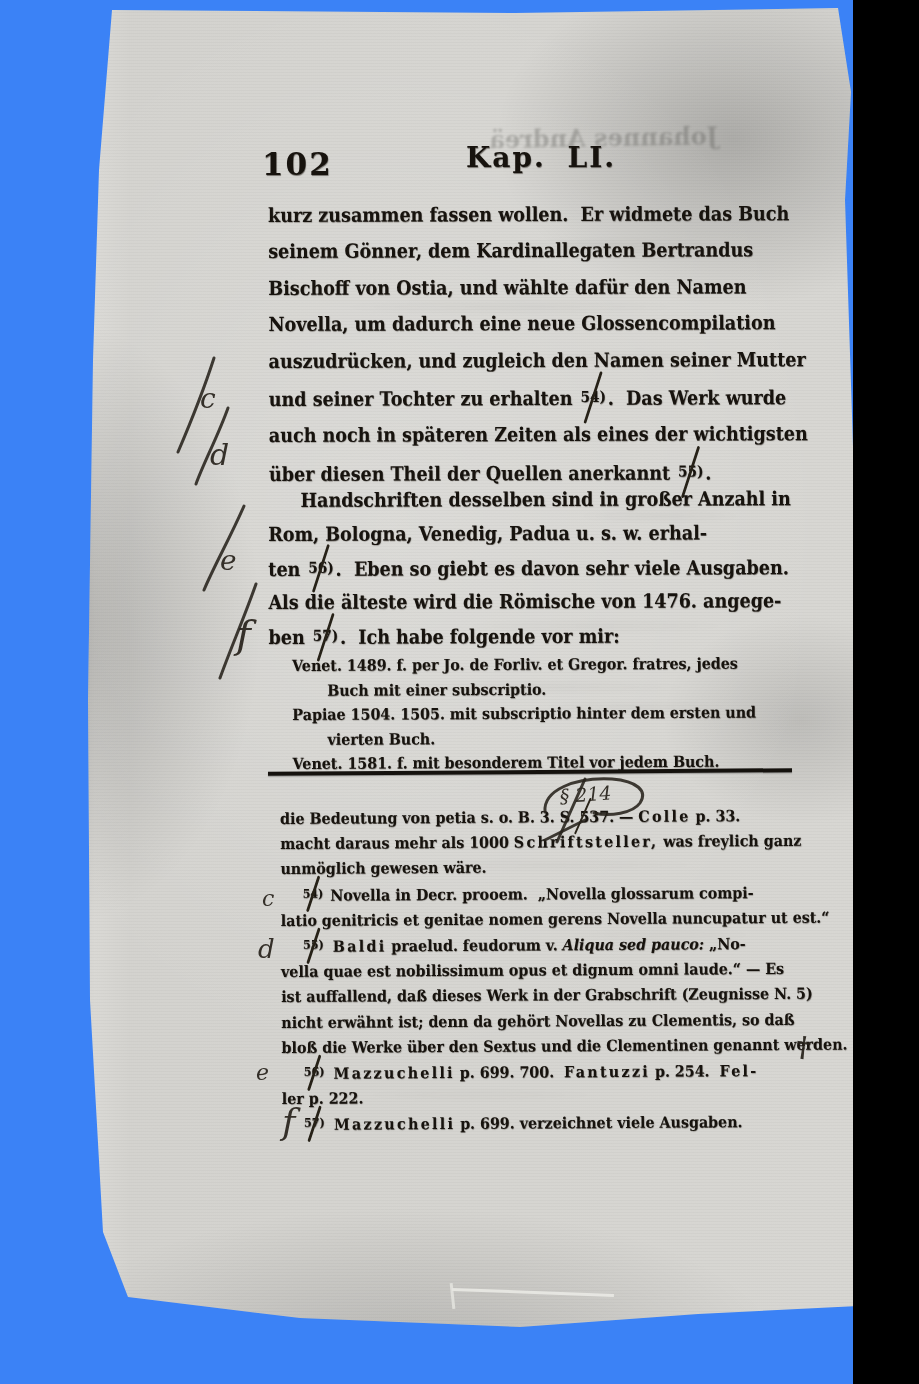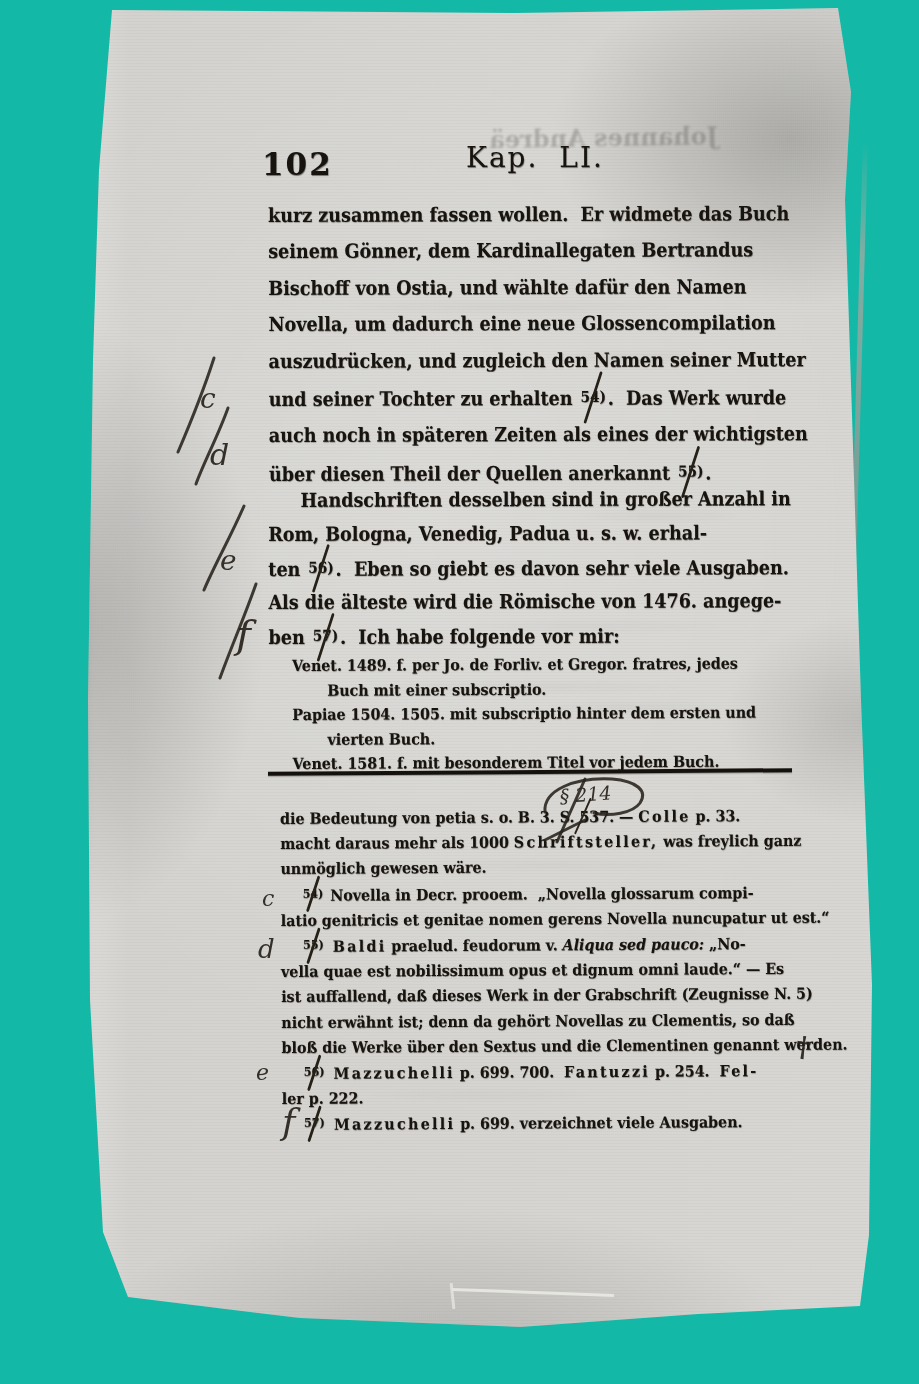--- a/index.html
+++ b/index.html
@@ -1,16 +1,16 @@
 <!DOCTYPE html>
 <html><head>
 <meta charset="utf-8">
 <style>
   html,body{margin:0;padding:0;background:#000;}
-  .scan{position:relative;width:919px;height:1384px;background:#14b8a6;overflow:hidden;
+  .scan{position:relative;width:853px;height:1384px;background:#3b82f6;overflow:hidden;
         font-family:"DejaVu Serif",serif;}
   
   .page{position:absolute;inset:0;
     clip-path:polygon(112px 10px,515px 13px,838px 8px,851px 92px,845px 200px,852px 415px,
       861px 700px,872px 985px,869px 1235px,860px 1306px,698px 1314px,520px 1327px,
       300px 1318px,128px 1297px,103px 1232px,90px 1000px,88px 700px,93px 360px,99px 170px);
     background:
       radial-gradient(ellipse 620px 780px at 46% 38%, rgba(255,255,255,.16), transparent 72%),
       radial-gradient(ellipse 340px 240px at 86% 10%, rgba(0,0,0,.20), transparent 70%),
       radial-gradient(ellipse 280px 420px at 7% 45%, rgba(0,0,0,.20), transparent 72%),
@@ -27,21 +27,21 @@
   .scratch{position:absolute;left:452px;top:1291px;width:162px;height:2.5px;
     background:rgba(235,235,230,.85);transform:rotate(2.2deg);}
   .scratch-v{position:absolute;left:451px;top:1283px;width:2.5px;height:26px;
     background:rgba(230,230,225,.8);transform:rotate(-6deg);}
   .smudge{position:absolute;filter:blur(3px);
     background:radial-gradient(ellipse at center, rgba(35,32,28,.55), transparent 65%);}
   
   .ink{color:#17130e;text-shadow:.5px .6px .8px rgba(25,20,14,.5);}
   .tline{white-space:pre;}
   .pagenum{position:absolute;left:262px;top:146px;font-size:31px;font-weight:bold;letter-spacing:2px;}
-  .chapter{position:absolute;left:466px;top:141px;font-size:28px;font-weight:normal;
+  .chapter{position:absolute;left:466px;top:141px;font-size:28px;font-weight:bold;
     letter-spacing:2px;word-spacing:10px;}
   .ghost{position:absolute;left:408px;top:124px;width:310px;font-size:24px;font-weight:bold;
     color:#4a4a46;opacity:.30;transform:scaleX(-1) rotate(1deg);filter:blur(1.1px);white-space:pre;}
   .p1{position:absolute;left:268px;top:198px;font-size:19.5px;font-weight:bold;line-height:36.4px;
     transform:rotate(-.2deg) scaleX(.90);transform-origin:0 0;}
   .p2{position:absolute;left:268px;top:484px;font-size:19.5px;font-weight:bold;line-height:33.8px;
     transform:rotate(-.2deg) scaleX(.90);transform-origin:0 0;}
   .indent1{padding-left:36px;}
   .ed{position:absolute;left:292px;top:654px;font-size:15.5px;font-weight:bold;line-height:24.6px;
     transform:rotate(-.3deg) scaleX(.92);transform-origin:0 0;}

